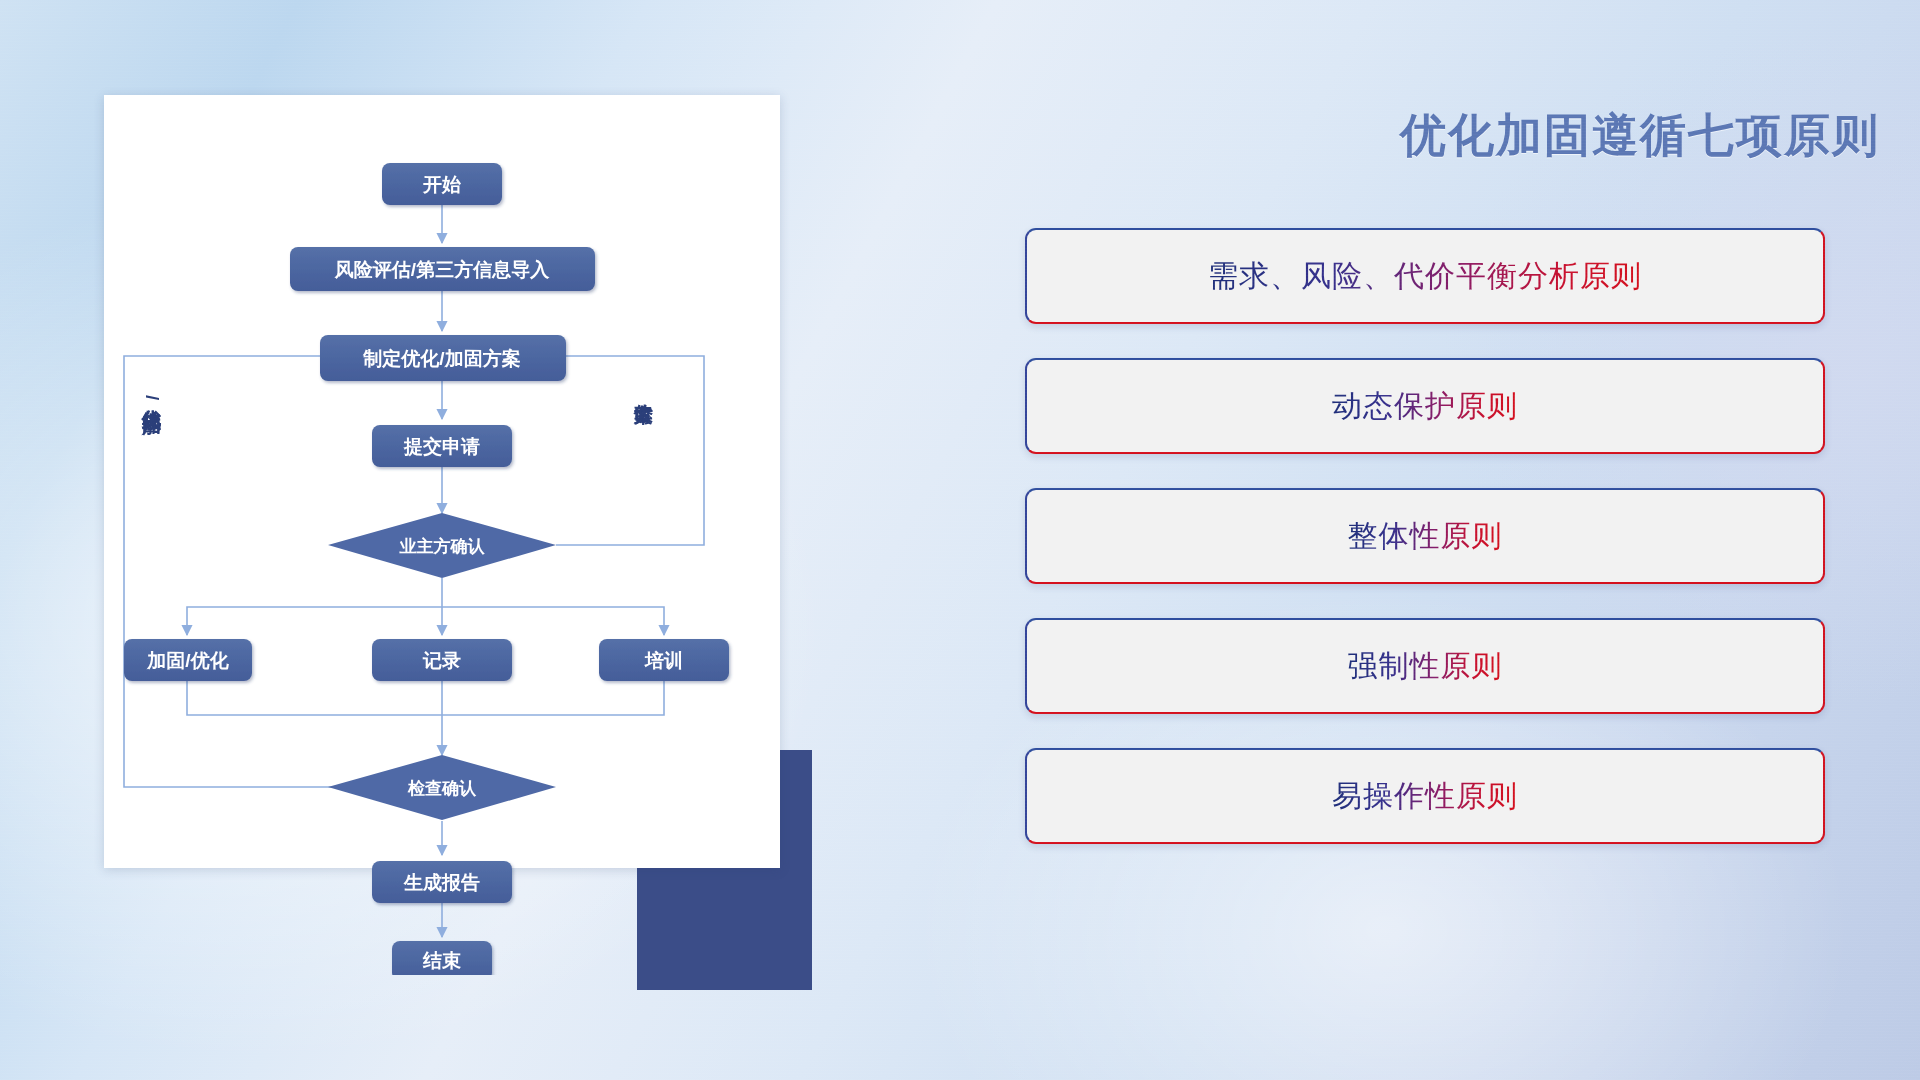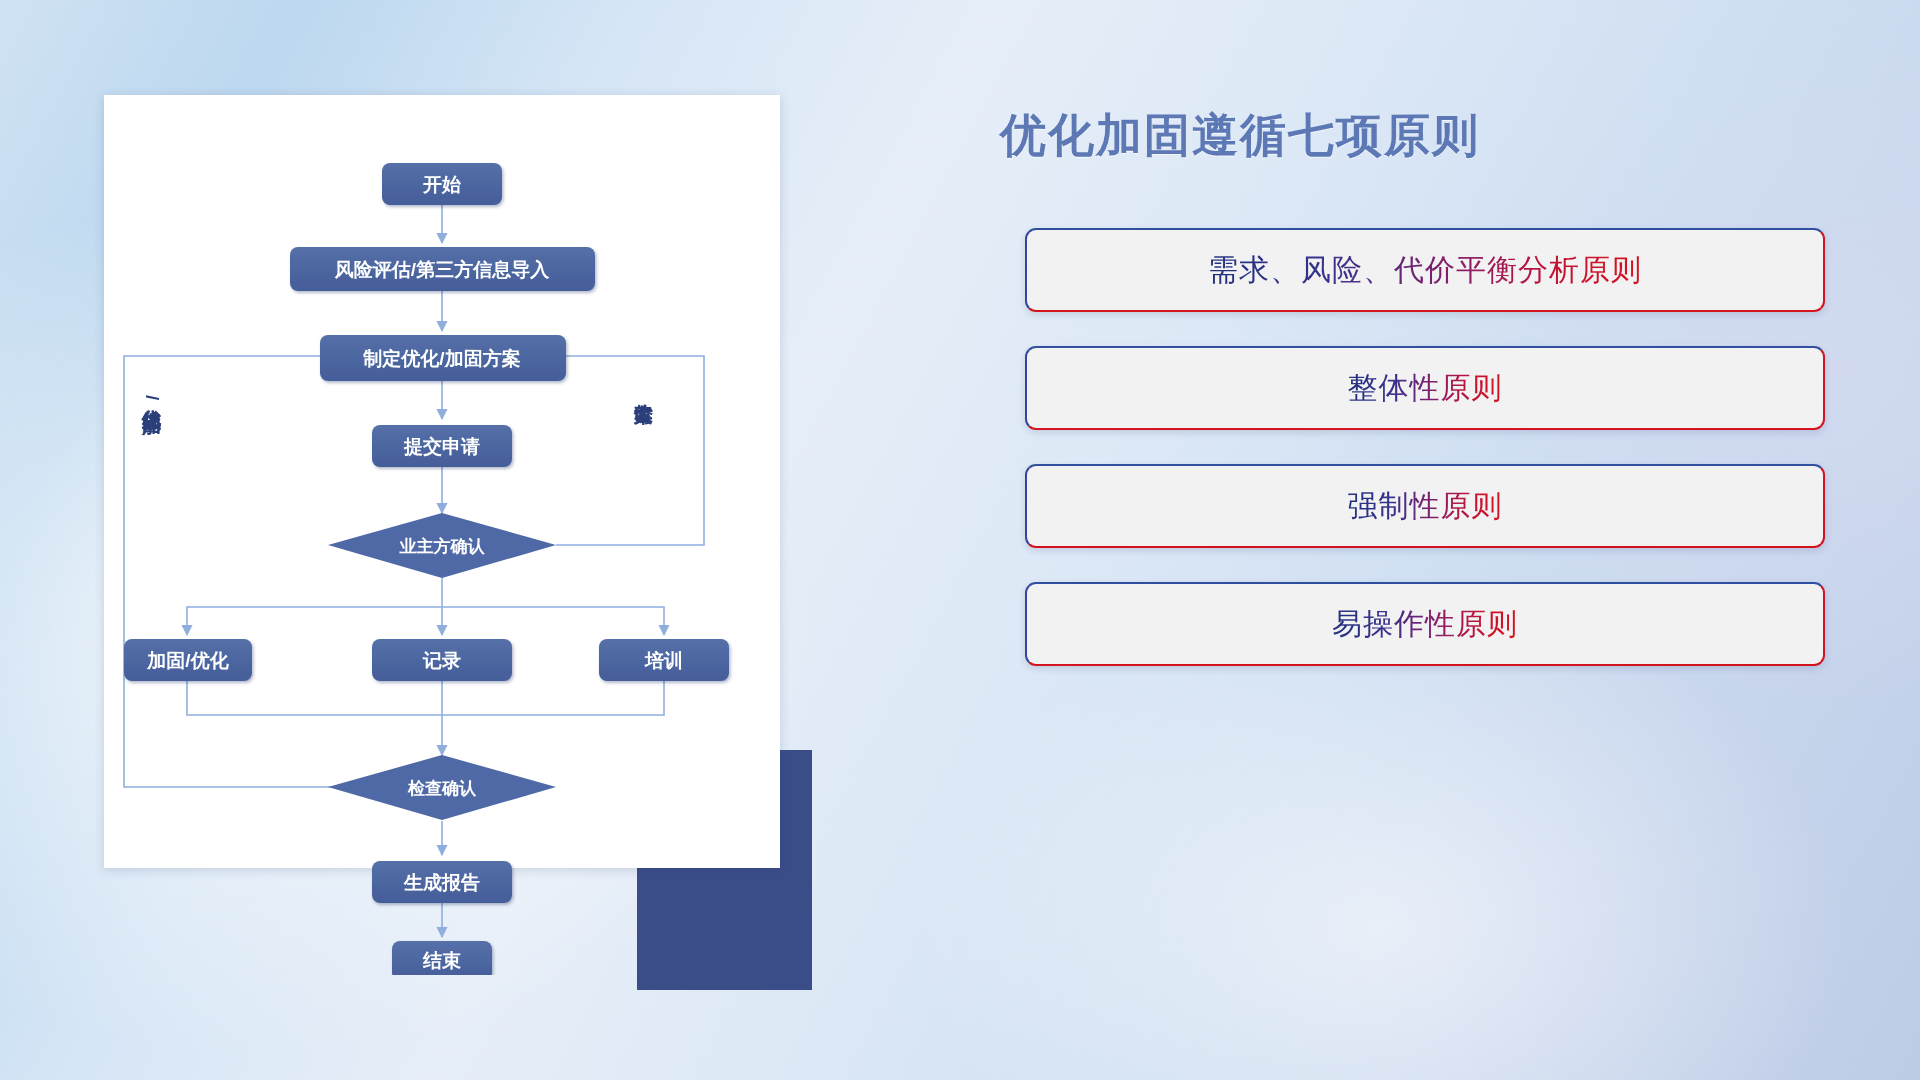--- a/index.html
+++ b/index.html
@@ -79,39 +79,39 @@
     left: 1000px;
     top: 0;
     width: 920px;
     height: 1080px;
   }
 
   #deck-title {
     position: absolute;
     left: 0; top: 105px;
     width: 880px;
-    text-align: left;
+    text-align: right;
     font-size: 46px;
     font-weight: bold;
     letter-spacing: 2px;
     color: #5b77b4;
     text-shadow: 0 1px 0 rgba(255,255,255,.6);
     white-space: nowrap;
   }
 
   #principle-list {
     position: absolute;
     left: 25px;
     top: 228px;
     width: 800px;
   }
 
   .principle-item {
     position: relative;
-    height: 84px;
+    height: 96px;
     margin-bottom: 34px;
     border-radius: 11px;
     background: #f2f2f2;
     border-top: 2.2px solid #2f4e9e;
     border-left: 2.2px solid #33449a;
     border-right: 2.2px solid #d11220;
     border-bottom: 2.2px solid #d4101d;
     display: flex;
     align-items: center;
     justify-content: center;
@@ -249,20 +249,23 @@
 
     <div id="deck-title">优化加固遵循七项原则</div>
 
     <div id="principle-list">
 
       <div class="principle-item">
         <span class="principle-text">需求、风险、代价平衡分析原则</span>
       </div>
 
 
+      <div class="principle-item">
+        <span class="principle-text">动态保护原则</span>
+      </div>
 
 
       <div class="principle-item">
         <span class="principle-text">整体性原则</span>
       </div>
 
       <div class="principle-item">
         <span class="principle-text">强制性原则</span>
       </div>
 

